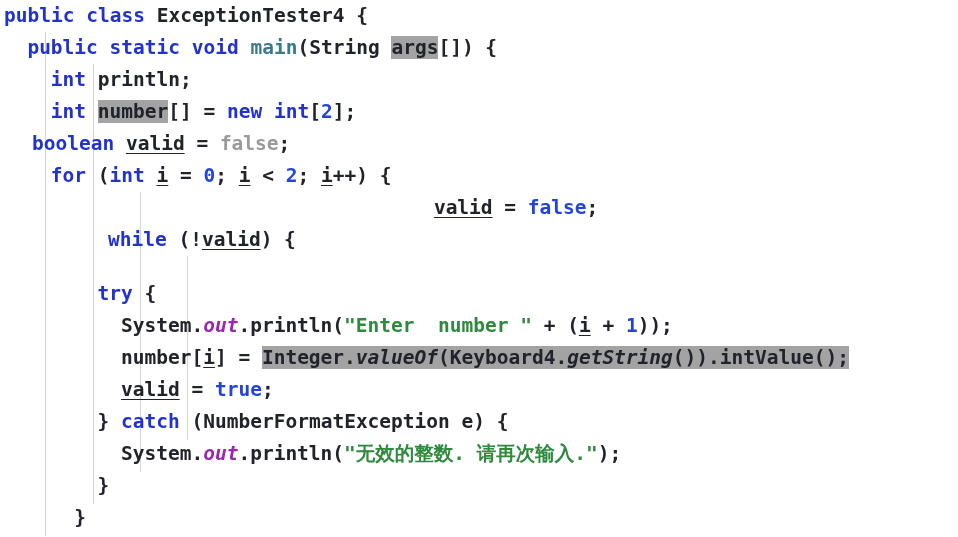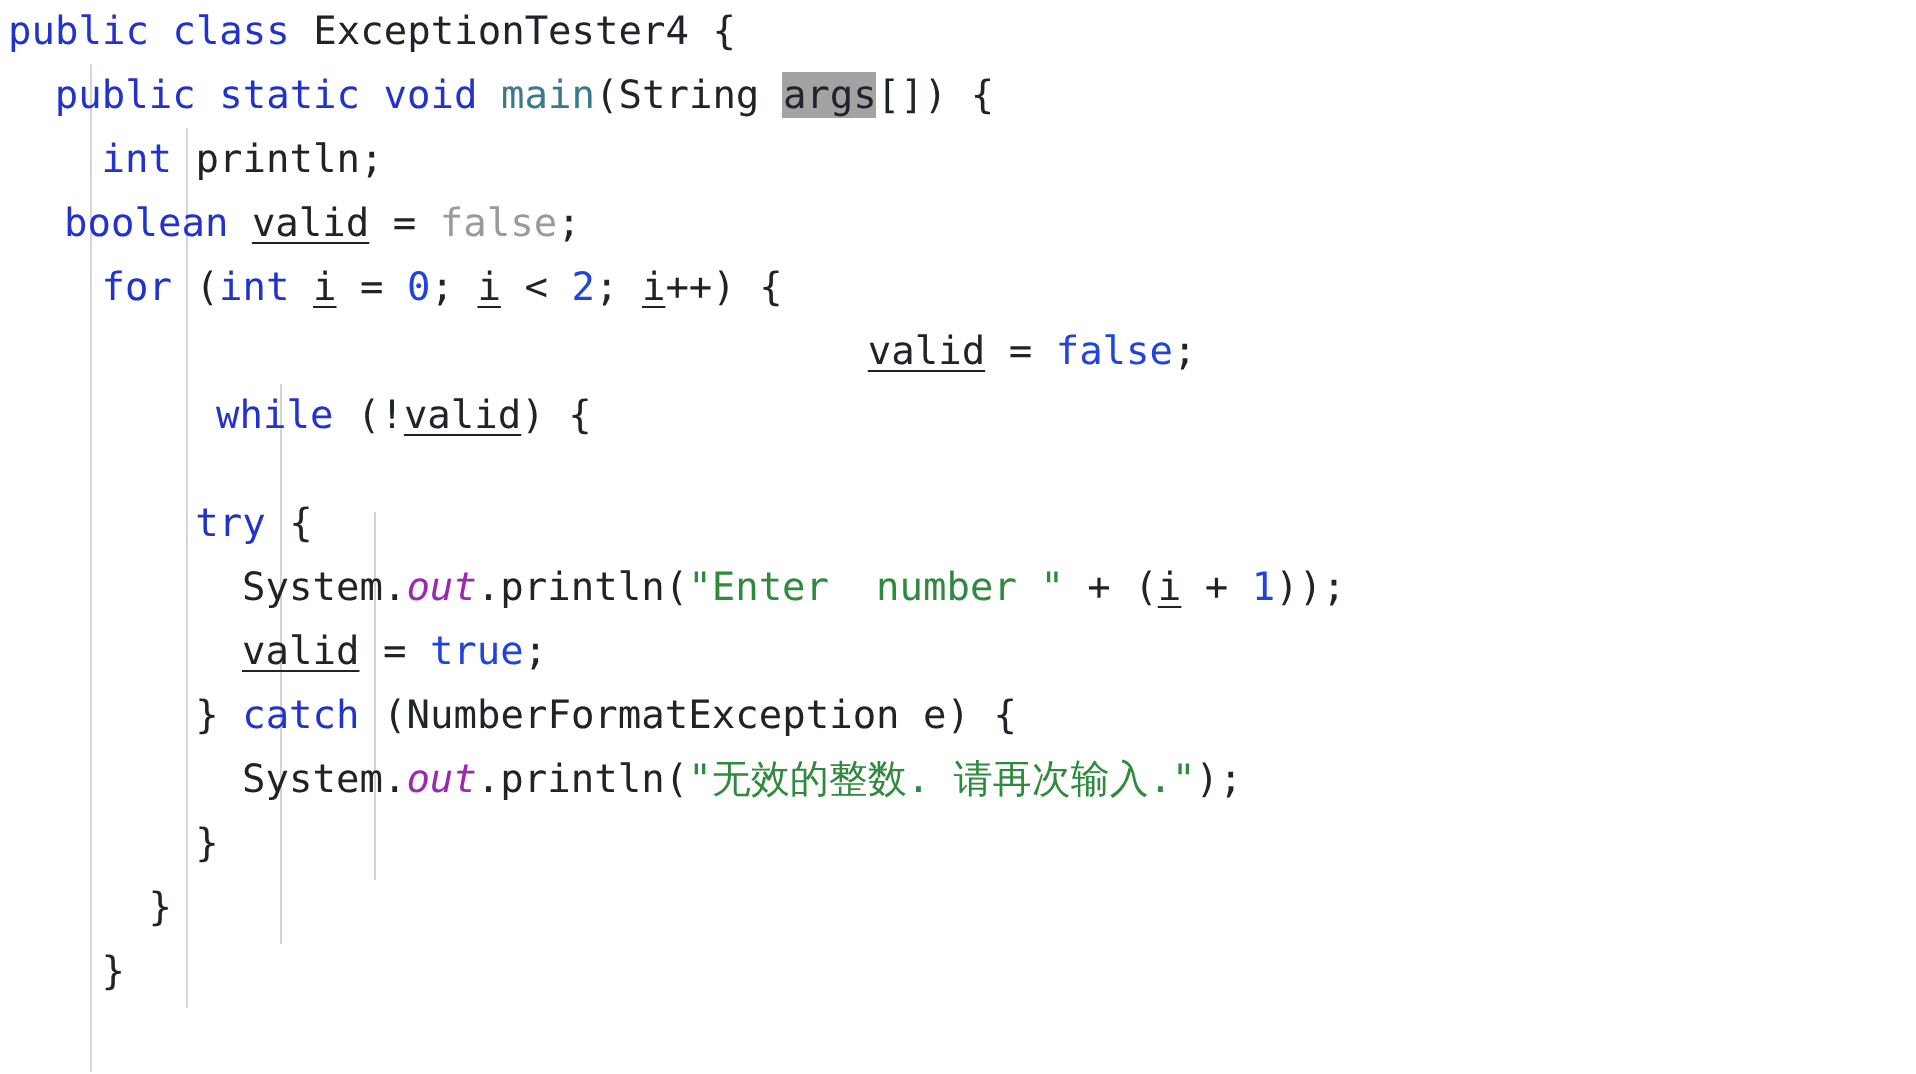--- a/index.html
+++ b/index.html
@@ -12,20 +12,21 @@
     height: 537px;
     overflow: hidden;
     font-family: "DejaVu Sans Mono", "Liberation Mono", monospace;
   }
 
   #editor {
     position: relative;
     width: 958px;
     height: 537px;
     background: #ffffff;
+    font-weight: bold;
   }
 
   
   .guides {
     position: absolute;
     inset: 0;
     pointer-events: none;
   }
   .guide {
     position: absolute;
@@ -69,26 +70,28 @@
   <div class="guides">
       <div class="guide" style="left: 45px; top: 32px; height: 504px;"></div>
       <div class="guide" style="left: 93px; top: 64px; height: 440px;"></div>
       <div class="guide" style="left: 140px; top: 192px; height: 280px;"></div>
       <div class="guide" style="left: 187px; top: 256px; height: 184px;"></div>
     </div>
   <div class="code">
       <div class="line" style="padding-left: 4px;"><span class="kw">public</span><span class="plain"> </span><span class="kw">class</span><span class="plain"> </span><span class="plain">ExceptionTester4</span><span class="plain"> {</span></div>
       <div class="line" style="padding-left: 27.4px;"><span class="kw">public</span><span class="plain"> </span><span class="kw">static</span><span class="plain"> </span><span class="kw">void</span><span class="plain"> </span><span class="meth">main</span><span class="plain">(</span><span class="plain">String</span><span class="plain"> </span><span class="plain hl">args</span><span class="plain">[]) {</span></div>
       <div class="line" style="padding-left: 50.8px;"><span class="kw">int</span><span class="plain"> println;</span></div>
+      <div class="line" style="padding-left: 50.8px;"><span class="kw">int</span><span class="plain"> </span><span class="plain hl">number</span><span class="plain">[] = </span><span class="kw">new</span><span class="plain"> </span><span class="kw">int</span><span class="plain">[</span><span class="lit">2</span><span class="plain">];</span></div>
       <div class="line" style="padding-left: 32px;"><span class="kw">boolean</span><span class="plain"> </span><span class="plain ul">valid</span><span class="plain"> = </span><span class="lit-gray">false</span><span class="plain">;</span></div>
       <div class="line" style="padding-left: 50.8px;"><span class="kw">for</span><span class="plain"> (</span><span class="kw">int</span><span class="plain"> </span><span class="plain ul">i</span><span class="plain"> = </span><span class="lit">0</span><span class="plain">; </span><span class="plain ul">i</span><span class="plain"> &lt; </span><span class="lit">2</span><span class="plain">; </span><span class="plain ul">i</span><span class="plain">++) {</span></div>
       <div class="line" style="padding-left: 74.2px; text-align: center;"><span class="plain ul">valid</span><span class="plain"> = </span><span class="lit">false</span><span class="plain">;</span></div>
       <div class="line" style="padding-left: 108px;"><span class="kw">while</span><span class="plain"> (!</span><span class="plain ul">valid</span><span class="plain">) {</span></div>
       <div class="line" style="padding-left: 97.6px; margin-top: 22px;"><span class="kw">try</span><span class="plain"> {</span></div>
       <div class="line" style="padding-left: 121px;"><span class="plain">System.</span><span class="field">out</span><span class="plain">.println(</span><span class="str">"Enter  number "</span><span class="plain"> + (</span><span class="plain ul">i</span><span class="plain"> + </span><span class="lit">1</span><span class="plain">));</span></div>
+      <div class="line" style="padding-left: 121px;"><span class="plain">number[</span><span class="plain ul">i</span><span class="plain">] = </span><span class="plain hl">Integer.</span><span class="plain hl ital">valueOf</span><span class="plain hl">(Keyboard4.</span><span class="plain hl ital">getString</span><span class="plain hl">()).intValue();</span></div>
       <div class="line" style="padding-left: 121px;"><span class="plain ul">valid</span><span class="plain"> = </span><span class="lit">true</span><span class="plain">;</span></div>
       <div class="line" style="padding-left: 97.6px;"><span class="plain">} </span><span class="kw">catch</span><span class="plain"> (NumberFormatException e) {</span></div>
       <div class="line" style="padding-left: 121px;"><span class="plain">System.</span><span class="field">out</span><span class="plain">.println(</span><span class="str">"无效的整数. 请再次输入."</span><span class="plain">);</span></div>
       <div class="line" style="padding-left: 97.6px;"><span class="plain">}</span></div>
       <div class="line" style="padding-left: 74.2px;"><span class="plain">}</span></div>
       <div class="line" style="padding-left: 50.8px;"><span class="plain">}</span></div>
     </div>
 </div>
 
 </body></html>

